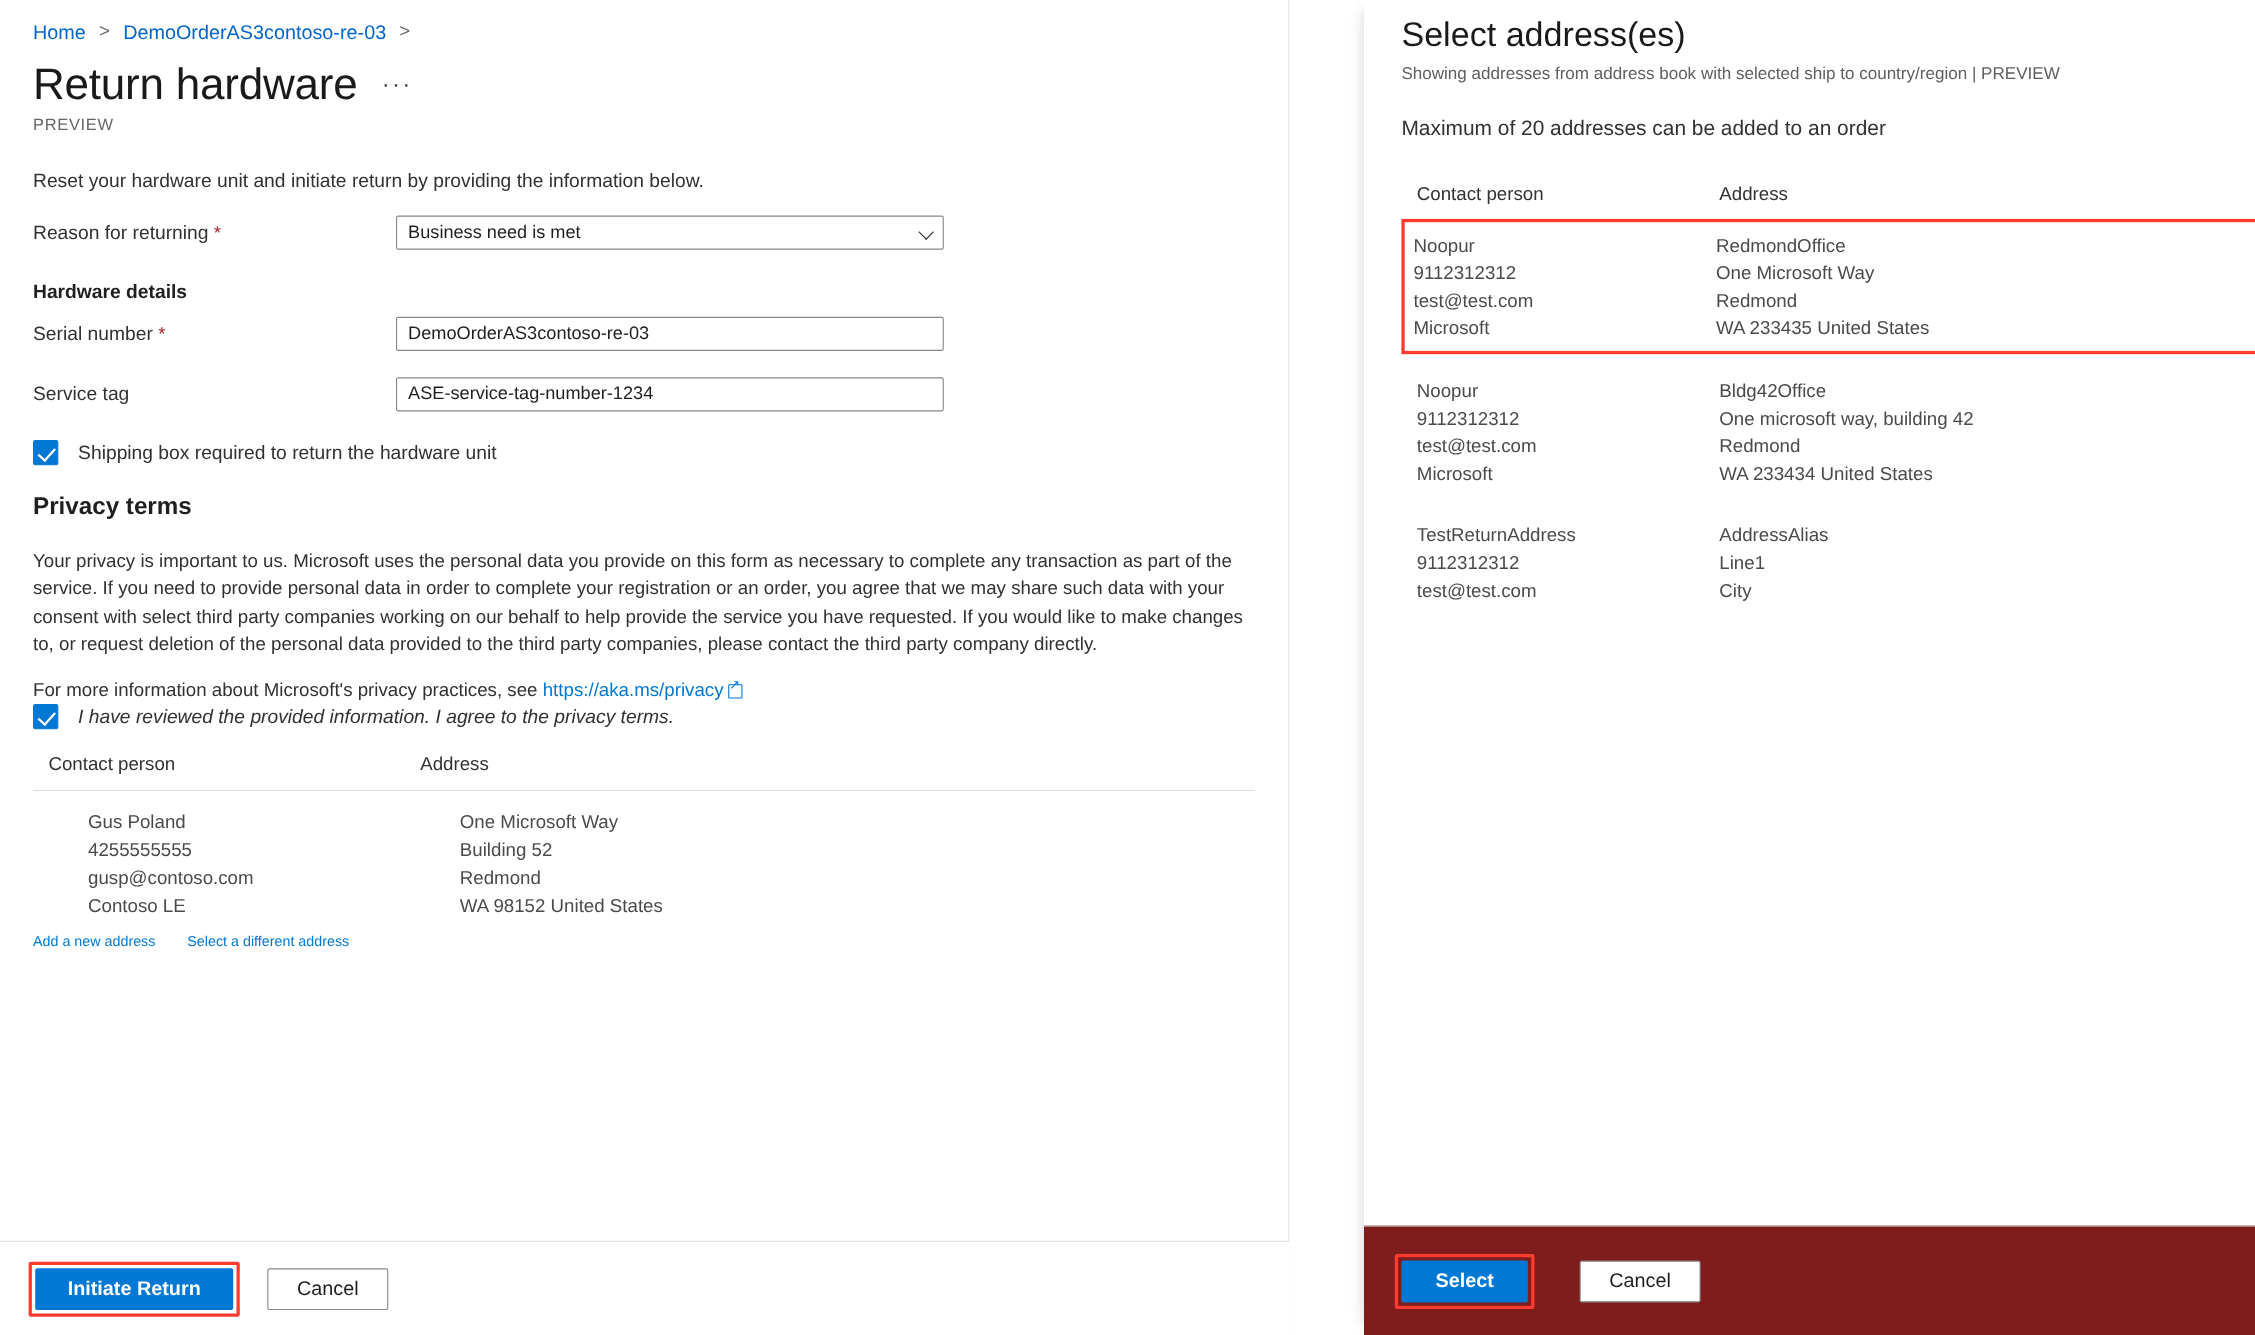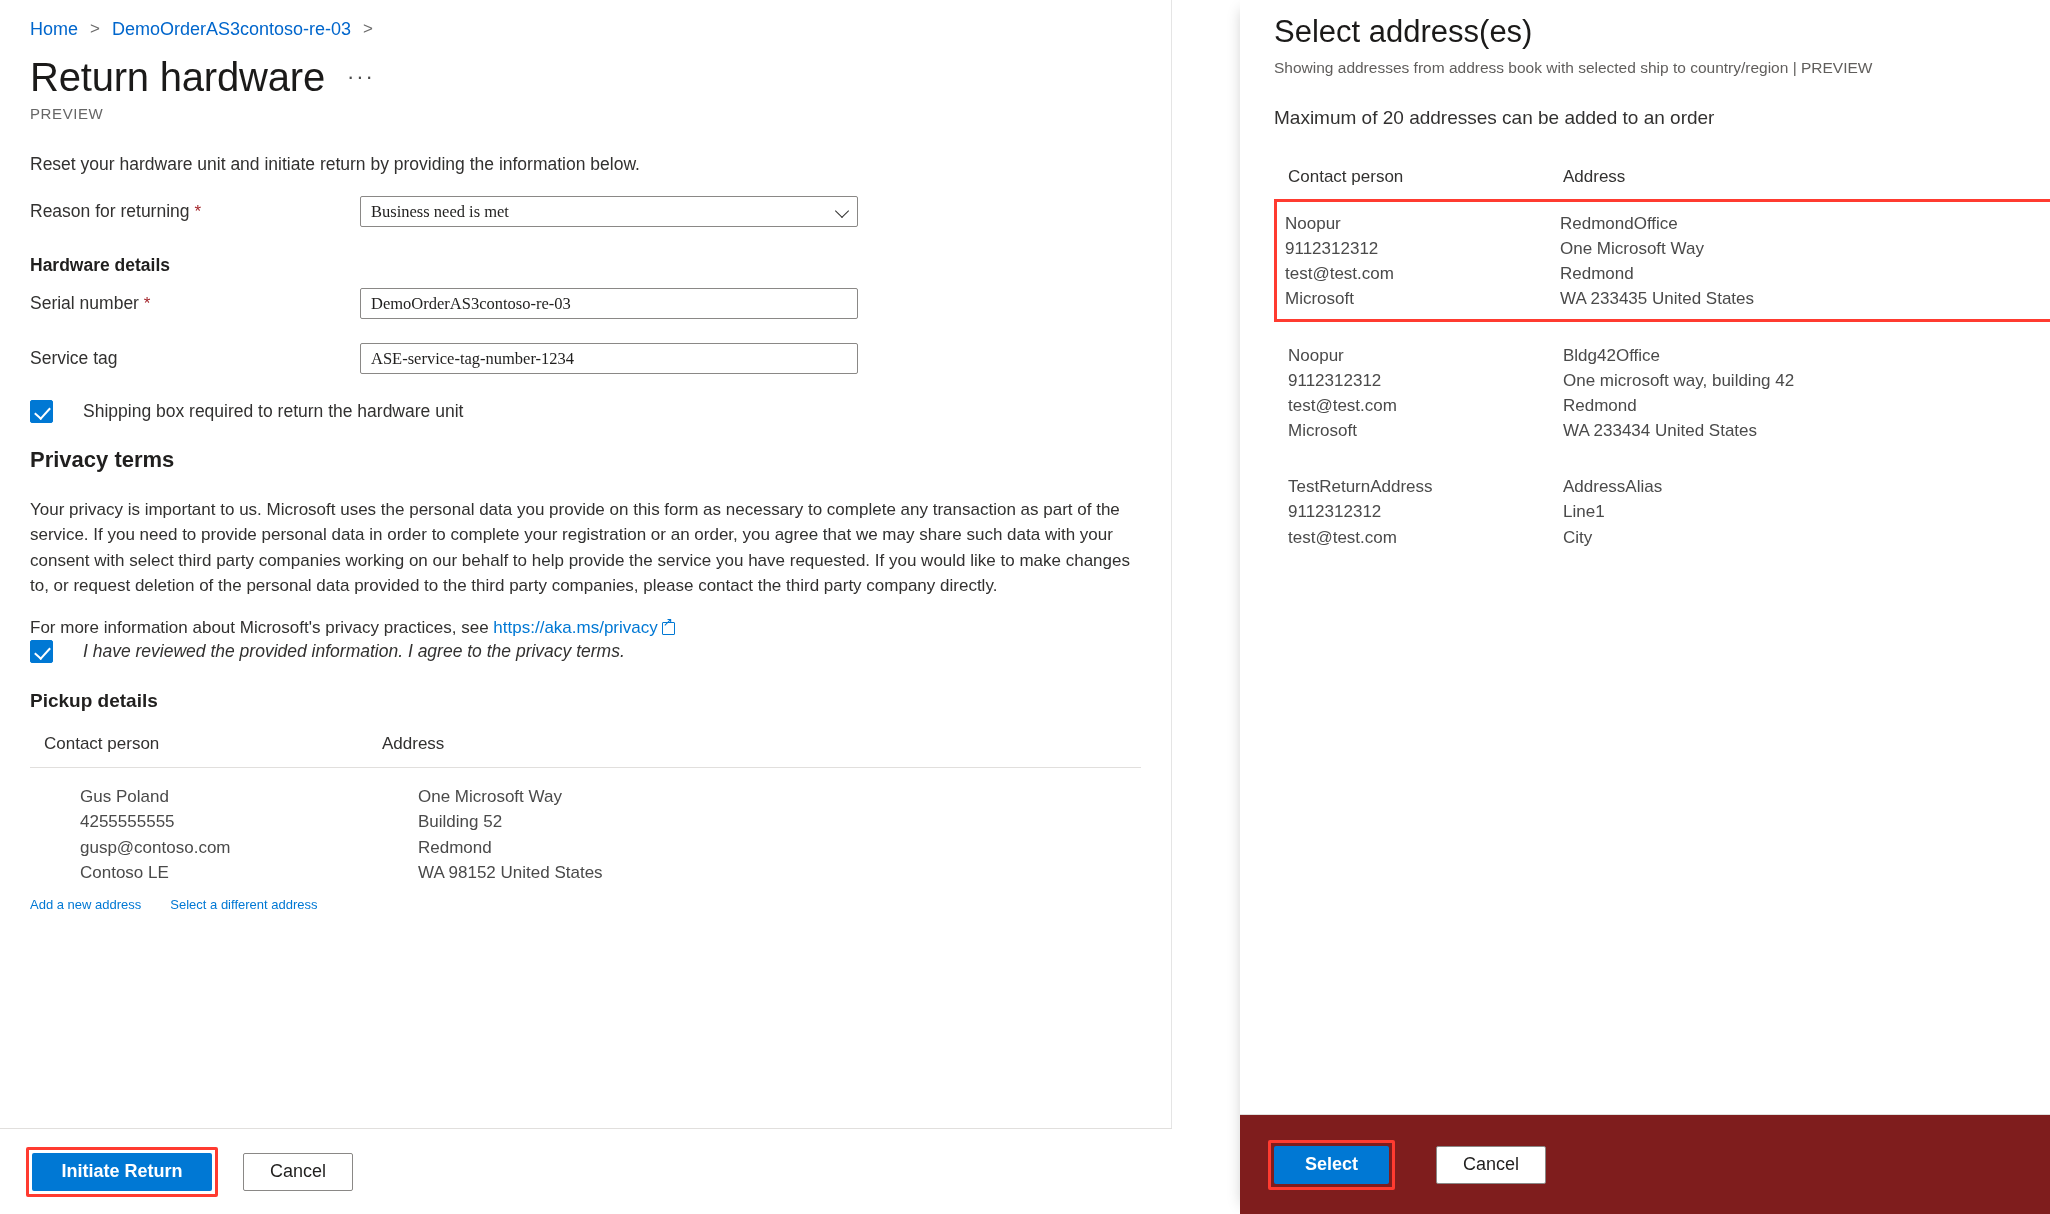--- a/index.html
+++ b/index.html
@@ -28,21 +28,21 @@
   .title-row { display: flex; align-items: flex-end; gap: 22px; margin-top: 12px; }
   .page-title { font-size: 40px; font-weight: 400; letter-spacing: -0.2px; color: #1b1a19; line-height: 1.05; }
   .ellipsis-btn { font-size: 22px; color: #4a4a4a; padding-bottom: 8px; cursor: pointer; letter-spacing: 2px;}
   .preview-tag { font-size: 15px; color: #666; letter-spacing: .6px; margin-top: 7px; }
 
   .intro { font-size: 17.5px; color: #323130; margin-top: 32px; }
 
   .form-row { display: flex; align-items: center; margin-top: 21px; }
   .form-label { width: 330px; font-size: 17.5px; color: #323130; }
   .req { color: #a4262c; font-size: 17px; }
-  .field-wrap { position: relative; width: 399px; font-family: Liberation Serif, serif; }
+  .field-wrap { position: relative; width: 399px; }
   .text-input {
     width: 498px; height: 31px;
     border: 1px solid #8a8886; border-radius: 2px;
     font-family: inherit; font-size: 16.5px; color: #201f1e;
     padding: 0 10px; background: #fff; outline: none;
   }
   .select-box {
     width: 498px; height: 31px;
     border: 1px solid #8a8886; border-radius: 2px;
     display: flex; align-items: center; justify-content: space-between;
@@ -52,21 +52,21 @@
   .chev::before {
     content: ""; position: absolute; left: 1px; top: 1px;
     width: 9px; height: 9px;
     border-right: 1.6px solid #323130; border-bottom: 1.6px solid #323130;
     transform: rotate(45deg);
   }
 
   .section-head { font-size: 17.5px; font-weight: 700; color: #201f1e; margin-top: 28px; }
   .subsection-head { font-size: 22px; font-weight: 700; color: #201f1e; margin-top: 24px; }
 
-  .check-row { display: flex; align-items: center; gap: 30px; margin-top: 26px; }
+  .check-row { display: flex; align-items: center; gap: 18px; margin-top: 26px; }
   .checkbox {
     width: 23px; height: 23px; background: #0078d4; border: 1px solid #0078d4;
     border-radius: 2px; position: relative; flex: none; cursor: pointer;
   }
   .checkbox::after {
     content: ""; position: absolute; left: 7px; top: 3px;
     width: 7px; height: 13px; border-right: 2.2px solid #fff; border-bottom: 2.2px solid #fff;
     transform: rotate(42deg);
   }
   .check-label { font-size: 17.5px; color: #323130; }
@@ -211,21 +211,20 @@
 
       <div class="privacy-more">
         <span>For more information about Microsoft's privacy practices, see </span><a class="ext-link">https://aka.ms/privacy</a><span class="ext-icon"></span>
       </div>
 
       <div class="check-row" style="margin-top:2px;font-style:italic;">
         <div class="checkbox"></div>
         <div class="check-label">I have reviewed the provided information. I agree to the privacy terms.</div>
       </div>
 
-      <div class="subsection-head" style="font-size:19px;margin-top:27px;">Pickup details</div>
 
       <div class="tbl">
         <div class="tbl-head" style="margin-top:22px;">
           <div class="col-contact">Contact person</div>
           <div>Address</div>
         </div>
         <div class="tbl-divider"></div>
         <div class="tbl-row">
           <div class="col-contact">
             <div class="cell">Gus Poland</div>

